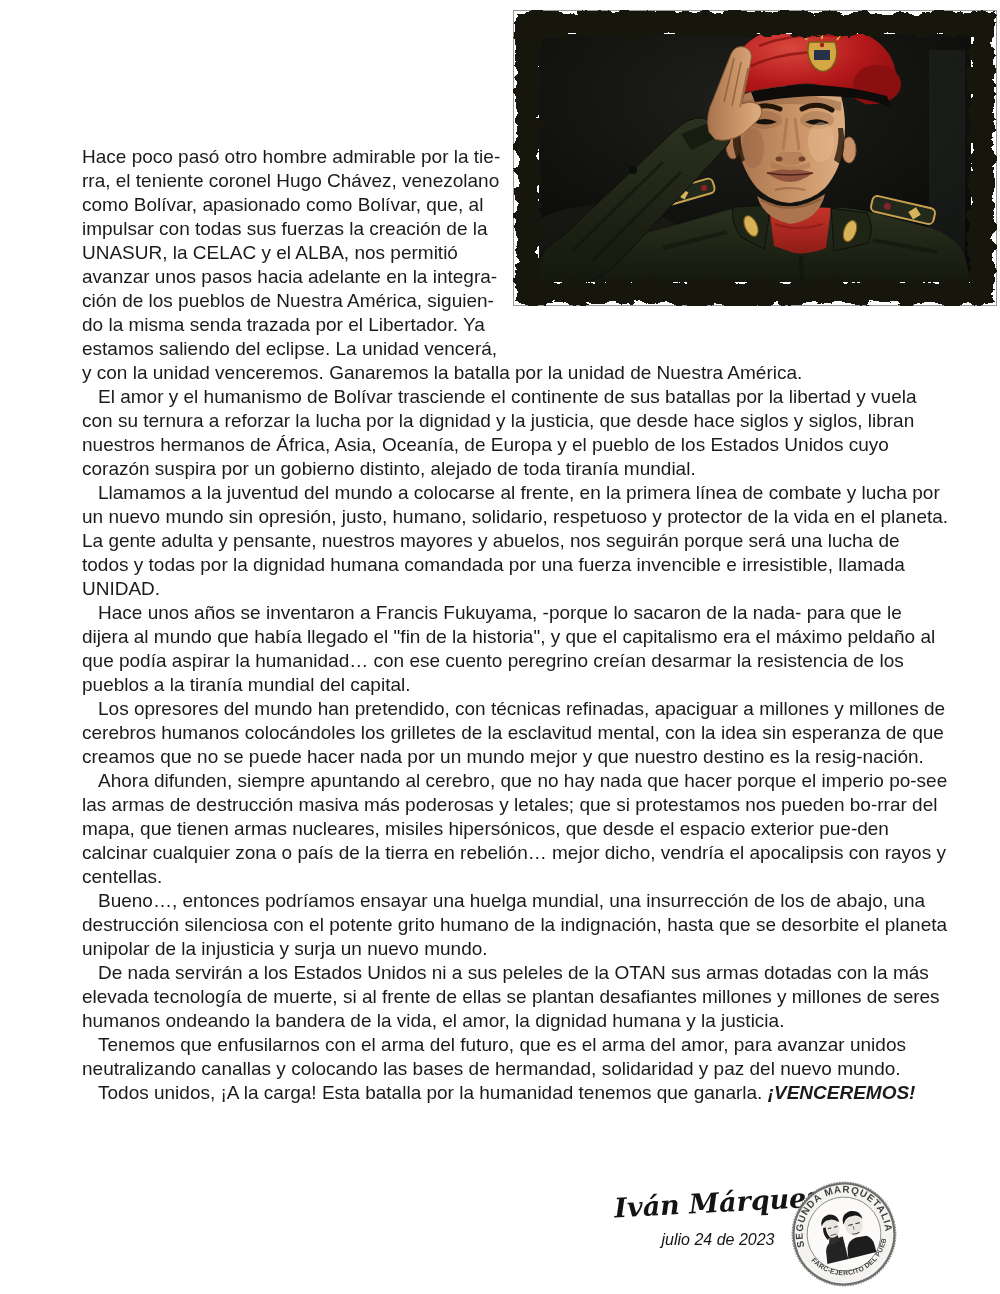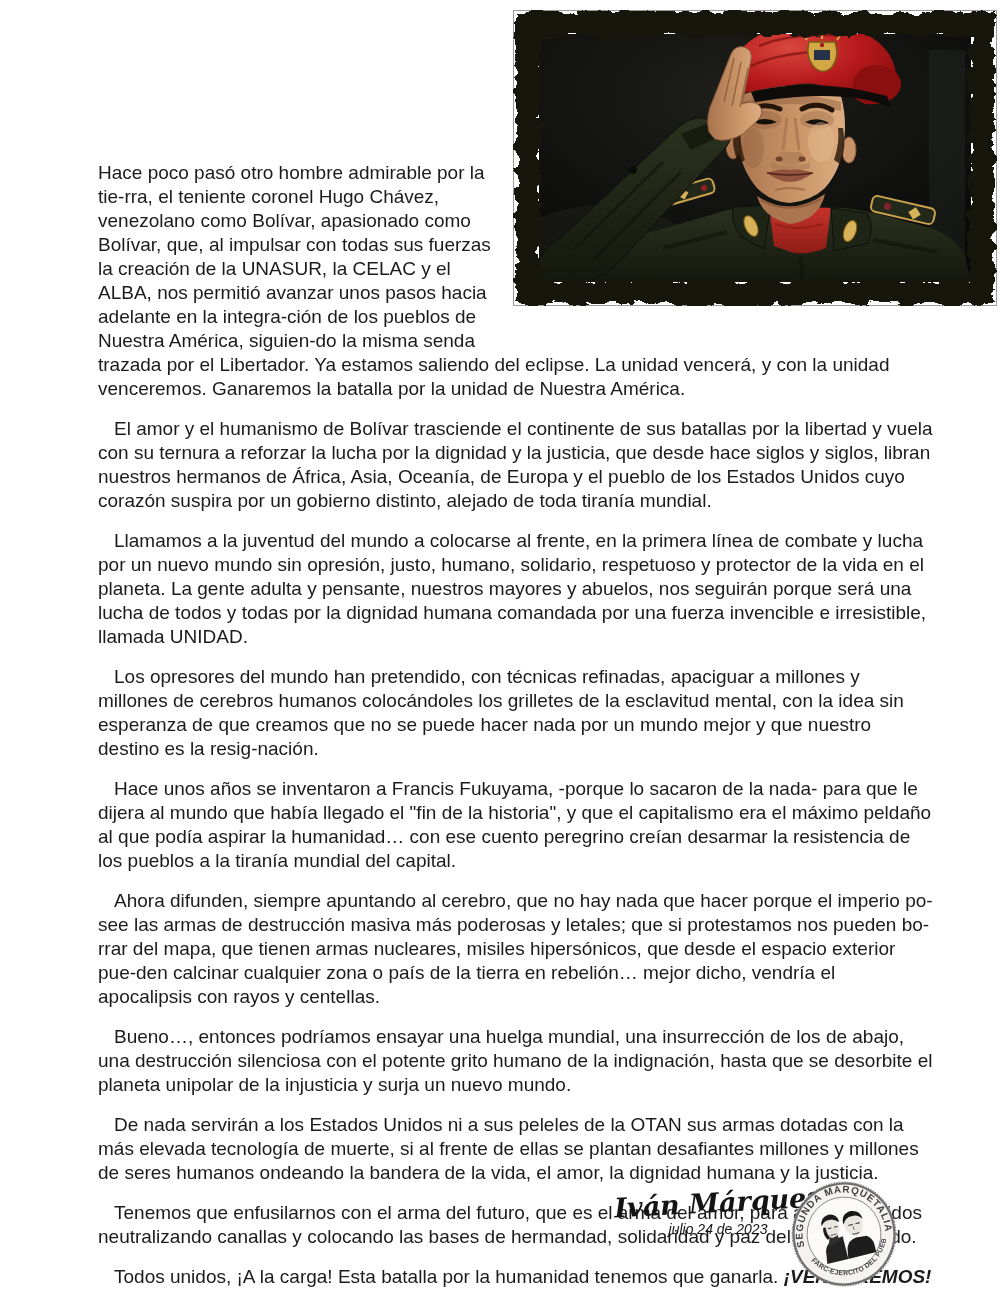--- a/index.html
+++ b/index.html
@@ -8,31 +8,31 @@
     font-family:"Liberation Sans",sans-serif;overflow:hidden;
   }
   .page{position:absolute;inset:0;}
   
   .photo{position:absolute;left:513px;top:10px;width:484px;height:296px;}
   
   .article{
     position:absolute;left:82px;top:145px;width:868px;
     font-size:19px;line-height:24px;color:#1b1b1b;
   }
-  .article p{margin:16px;}
+  .article p{margin:0;}
   .article p.indent{text-indent:16px;}
   .article b i{font-weight:bold;font-style:italic;}
   .float-spacer{float:right;width:447px;height:200px;}
   
   .signature-block{position:absolute;left:588px;top:1188px;width:260px;text-align:center;}
   .signature-name{
     font-family:"DejaVu Serif",serif;font-style:italic;font-weight:bold;
     font-size:27px;color:#141414;transform:rotate(-3deg);letter-spacing:0px;line-height:30px;
   }
-  .signature-date{font-style:italic;font-size:14px;color:#141414;margin-top:3px;}
+  .signature-date{font-style:italic;font-size:16px;color:#141414;margin-top:13px;}
   
   .seal{position:absolute;left:790px;top:1180px;width:108px;height:108px;}
 </style>
 </head>
 <body>
 
 <div class="page">
 
   <svg class="photo" viewBox="0 0 484 296" aria-hidden="true">
     <defs>
@@ -154,22 +154,22 @@
 
     <rect x="15" y="14" width="454" height="268" fill="none" stroke-width="24" filter="url(#rough)" stroke="#16120e"></rect>
   </svg>
 
   <div class="article">
     <div class="float-spacer"></div>
 
   <p>Hace poco pasó otro hombre admirable por la tie-rra, el teniente coronel Hugo Chávez, venezolano como Bolívar, apasionado como Bolívar, que, al impulsar con todas sus fuerzas la creación de la UNASUR, la CELAC y el ALBA, nos permitió avanzar unos pasos hacia adelante en la integra-ción de los pueblos de Nuestra América, siguien-do la misma senda trazada por el Libertador. Ya estamos saliendo del eclipse. La unidad vencerá, y con la unidad venceremos. Ganaremos la batalla por la unidad de Nuestra América.</p>
       <p class="indent">El amor y el humanismo de Bolívar trasciende el continente de sus batallas por la libertad y vuela con su ternura a reforzar la lucha por la dignidad y la justicia, que desde hace siglos y siglos, libran nuestros hermanos de África, Asia, Oceanía, de Europa y el pueblo de los Estados Unidos cuyo corazón suspira por un gobierno distinto, alejado de toda tiranía mundial.</p>
       <p class="indent">Llamamos a la juventud del mundo a colocarse al frente, en la primera línea de combate y lucha por un nuevo mundo sin opresión, justo, humano, solidario, respetuoso y protector de la vida en el planeta. La gente adulta y pensante, nuestros mayores y abuelos, nos seguirán porque será una lucha de todos y todas por la dignidad humana comandada por una fuerza invencible e irresistible, llamada UNIDAD.</p>
+      <p class="indent">Hace unos años se inventaron a Francis Fukuyama, -porque lo sacaron de la nada- para que le dijera al mundo que había llegado el "fin de la historia", y que el capitalismo era el máximo peldaño al que podía aspirar la humanidad… con ese cuento peregrino creían desarmar la resistencia de los pueblos a la tiranía mundial del capital.</p>
       <p class="indent">Los opresores del mundo han pretendido, con técnicas refinadas, apaciguar a millones y millones de cerebros humanos colocándoles los grilletes de la esclavitud mental, con la idea sin esperanza de que creamos que no se puede hacer nada por un mundo mejor y que nuestro destino es la resig-nación.</p>
-      <p class="indent">Hace unos años se inventaron a Francis Fukuyama, -porque lo sacaron de la nada- para que le dijera al mundo que había llegado el "fin de la historia", y que el capitalismo era el máximo peldaño al que podía aspirar la humanidad… con ese cuento peregrino creían desarmar la resistencia de los pueblos a la tiranía mundial del capital.</p>
       <p class="indent">Ahora difunden, siempre apuntando al cerebro, que no hay nada que hacer porque el imperio po-see las armas de destrucción masiva más poderosas y letales; que si protestamos nos pueden bo-rrar del mapa, que tienen armas nucleares, misiles hipersónicos, que desde el espacio exterior pue-den calcinar cualquier zona o país de la tierra en rebelión… mejor dicho, vendría el apocalipsis con rayos y centellas.</p>
       <p class="indent">Bueno…, entonces podríamos ensayar una huelga mundial, una insurrección de los de abajo, una destrucción silenciosa con el potente grito humano de la indignación, hasta que se desorbite el planeta unipolar de la injusticia y surja un nuevo mundo.</p>
       <p class="indent">De nada servirán a los Estados Unidos ni a sus peleles de la OTAN sus armas dotadas con la más elevada tecnología de muerte, si al frente de ellas se plantan desafiantes millones y millones de seres humanos ondeando la bandera de la vida, el amor, la dignidad humana y la justicia.</p>
       <p class="indent">Tenemos que enfusilarnos con el arma del futuro, que es el arma del amor, para avanzar unidos neutralizando canallas y colocando las bases de hermandad, solidaridad y paz del nuevo mundo.</p>
       <p class="indent">Todos unidos, ¡A la carga! Esta batalla por la humanidad tenemos que ganarla. <b><i>¡VENCEREMOS!</i></b></p>
     </div>
 
   <div class="signature-block">
     <div class="signature-name">Iván Márquez</div>
     <div class="signature-date">julio 24 de 2023</div>

